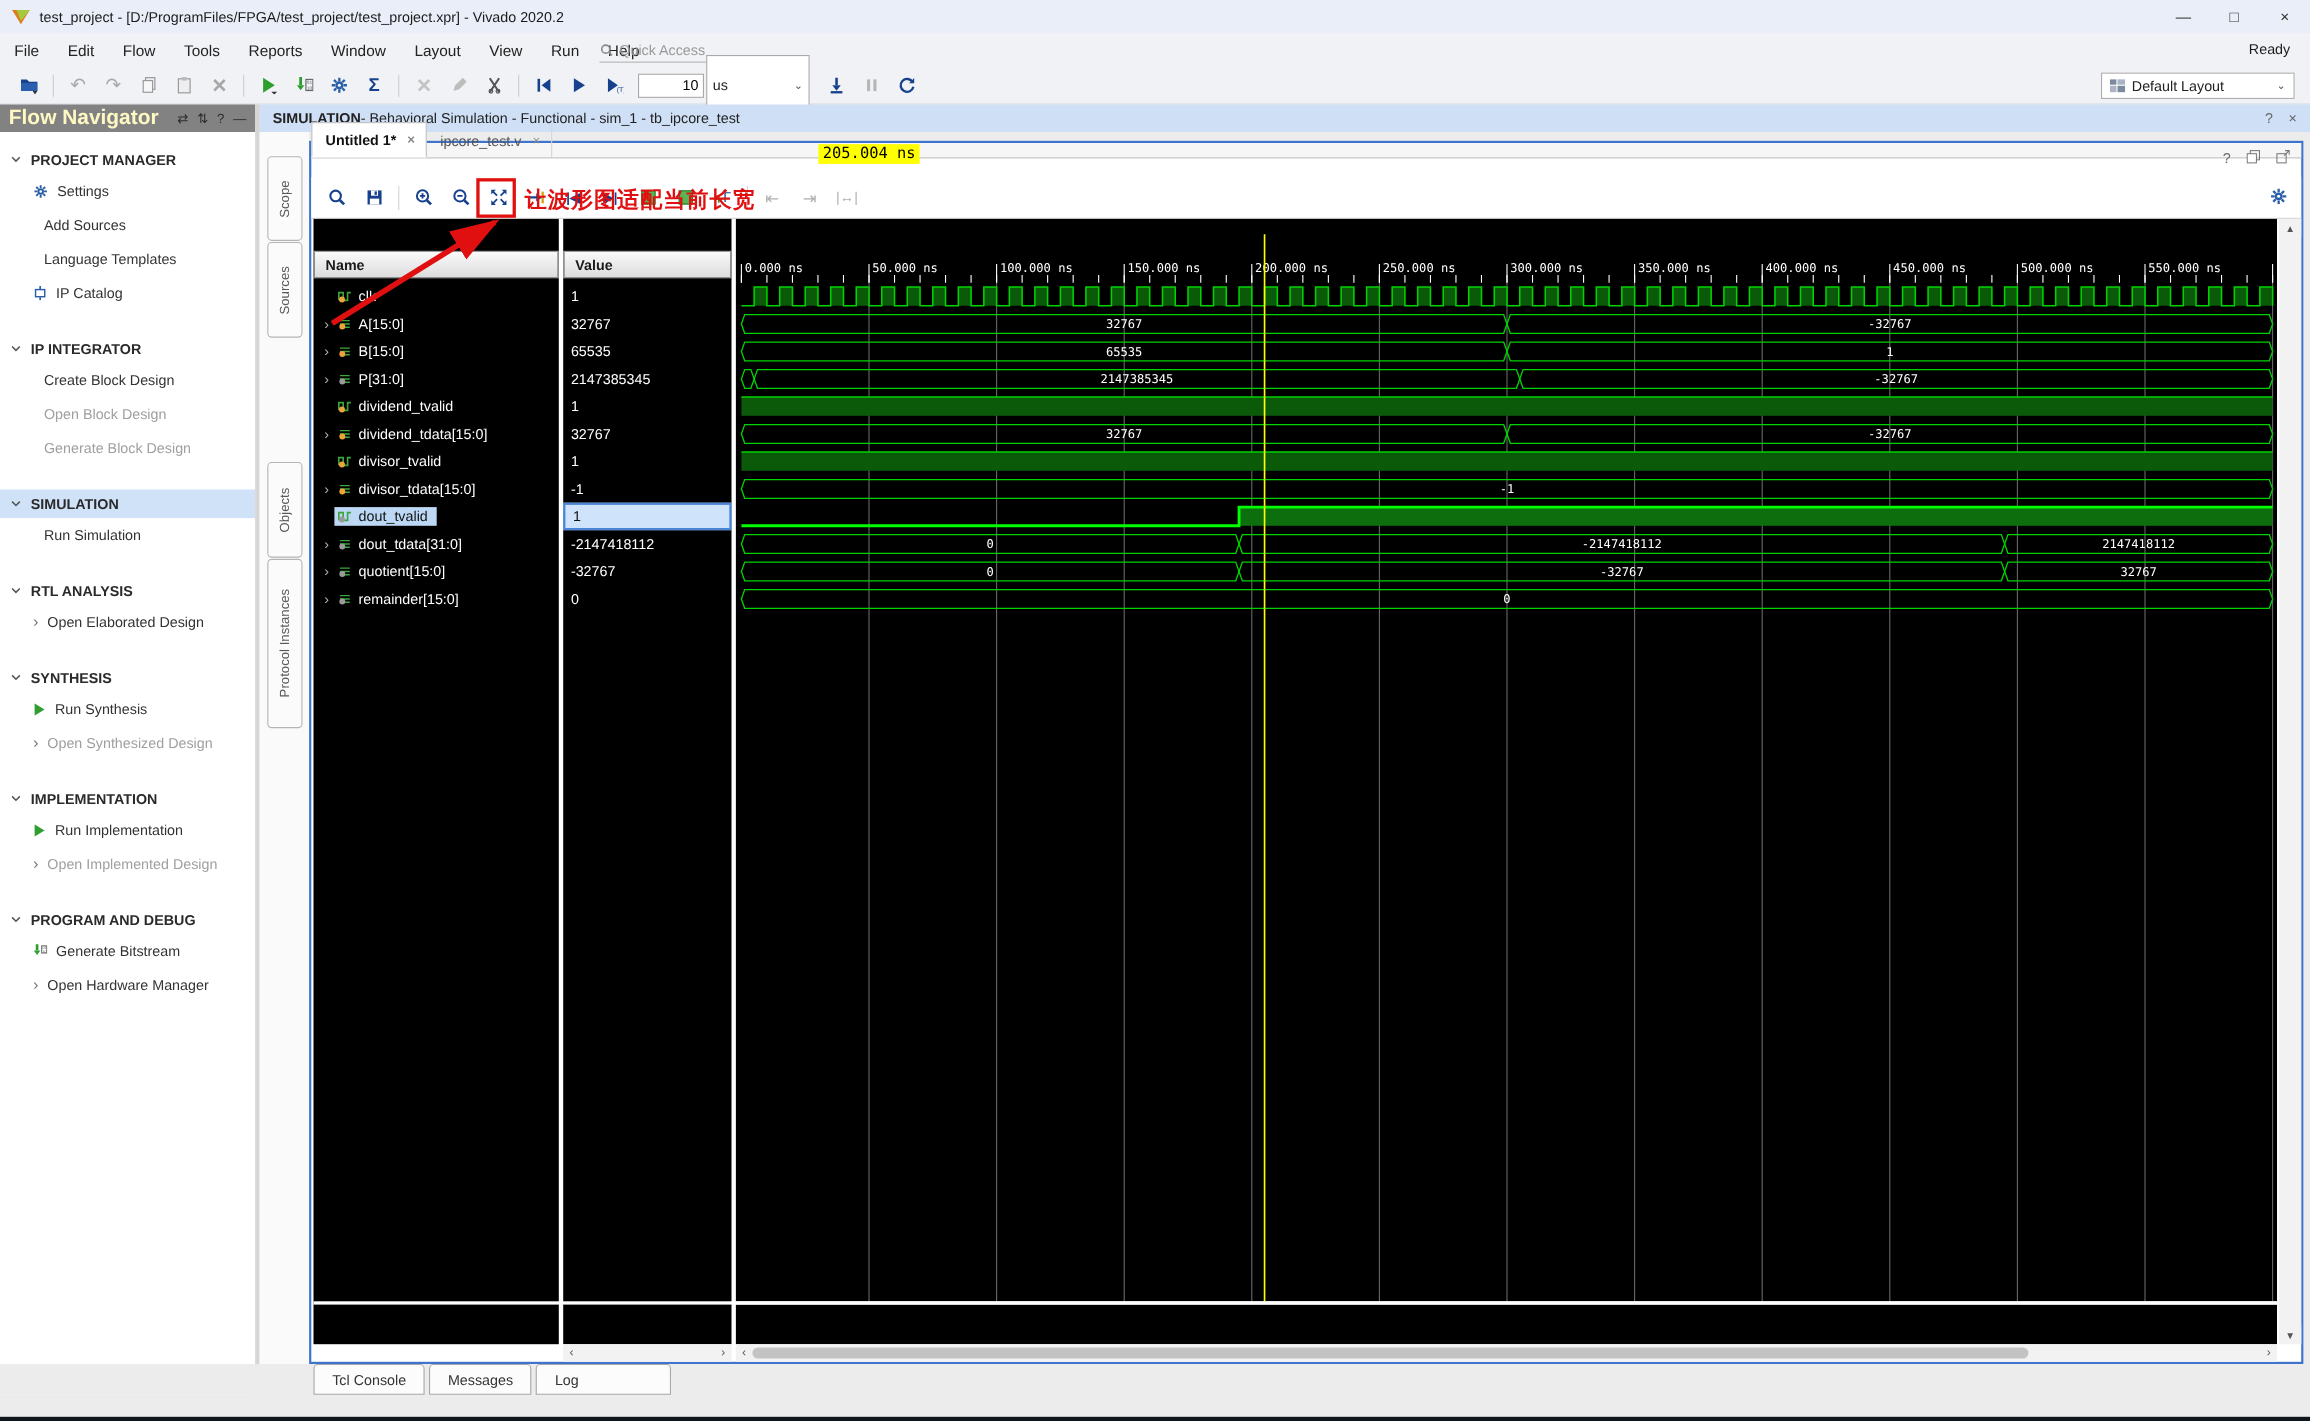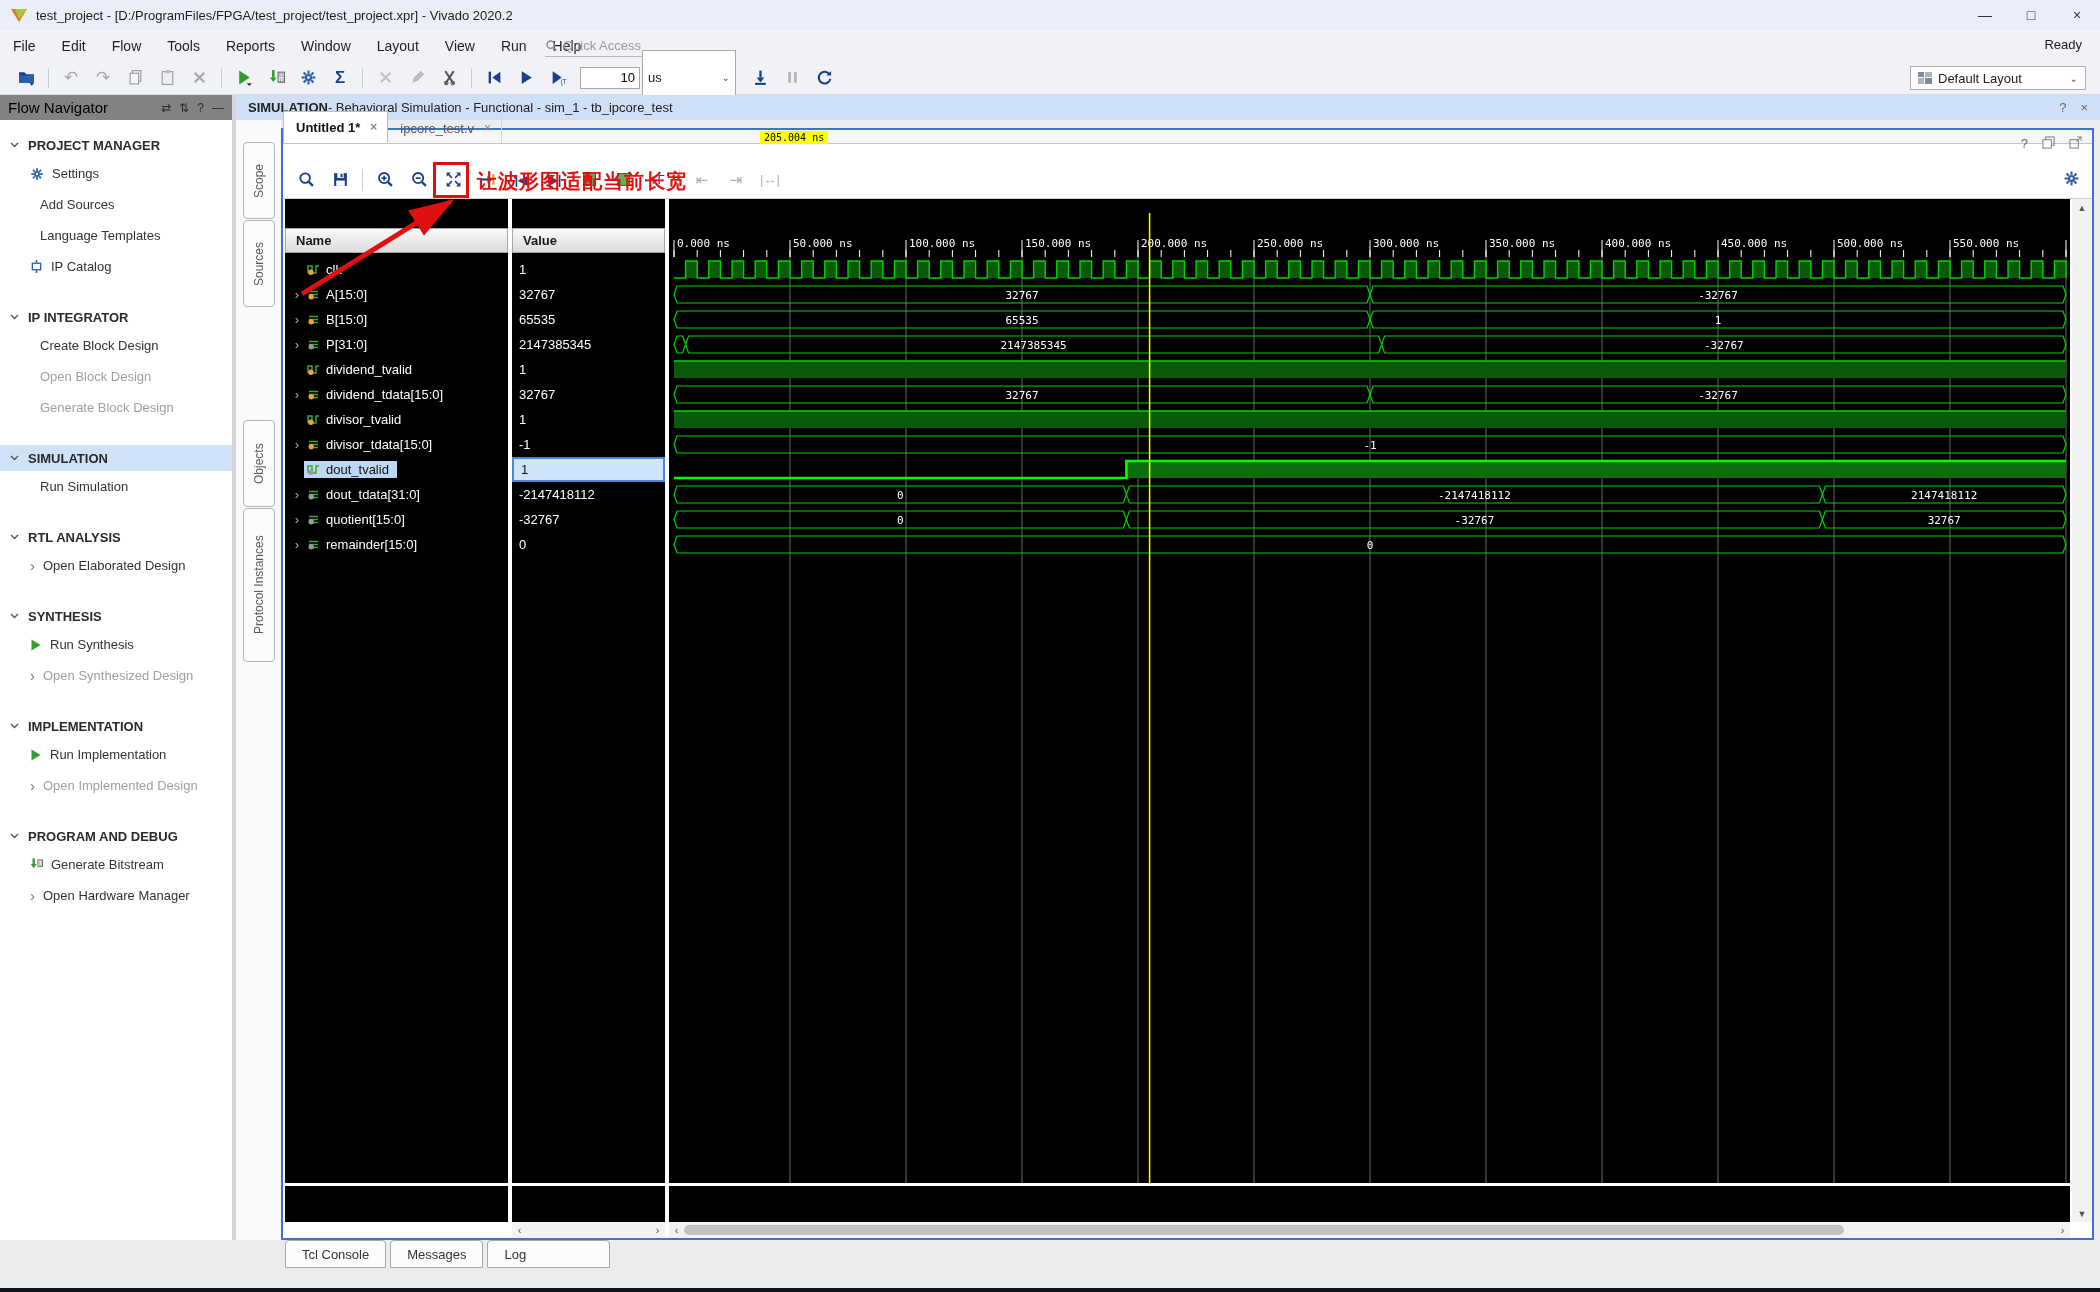--- a/index.html
+++ b/index.html
@@ -27,21 +27,21 @@
               font-size:13px;padding:0 4px;margin:0 2px 0 6px;font-family:"Liberation Sans",sans-serif;}
   .unit-select{width:82px;height:22px;border:1px solid #a9a9a9;background:#fff;display:inline-flex;
                align-items:center;justify-content:space-between;padding:16px 5px;margin-right:8px;}
   .caret{font-size:10px;color:#555;}
   .layout-select{position:absolute;right:14px;top:5px;width:176px;height:24px;border:1px solid #aeaeae;
                  background:#fff;display:flex;align-items:center;gap:6px;padding:0 7px;box-sizing:border-box;}
   .layout-select .lbl{flex:1;font-size:13px;}
   
   .flownav-header{position:absolute;left:0;top:95px;width:232px;height:25px;background:#828282;
                   display:flex;align-items:center;padding:0 8px;box-sizing:border-box;}
-  .flownav-header .t{font-weight:normal;font-size:15px;color:#000000;flex:1;}
+  .flownav-header .t{font-weight:bold;font-size:19px;color:#fef9c3;flex:1;}
   .flownav-header .ic{color:#2b2b2b;font-size:12px;margin-left:8px;}
   .contextbar{position:absolute;left:236px;top:95px;width:1864px;height:25px;background:#cfe0f6;
               display:flex;align-items:center;padding:0 12px;box-sizing:border-box;font-size:13px;}
   .contextbar .ic{margin-left:14px;color:#666;font-size:13px;}
   .contextbar .sp{flex:1;}
   .flownav-body{position:absolute;left:0;top:120px;width:232px;height:1148px;background:#ffffff;
                 overflow:hidden;padding-top:12px;box-sizing:border-box;}
   .fn-section{margin-bottom:22px;}
   .fn-head{height:26px;display:flex;align-items:center;font-weight:bold;font-size:13px;color:#2a2a2a;
            padding-left:10px;gap:9px;}
@@ -79,22 +79,22 @@
               font-weight:bold;color:#1a1a1a;display:flex;align-items:center;padding-left:10px;}
   .sig-row{position:absolute;left:0;width:223px;height:25px;display:flex;align-items:center;color:#fff;
            font-size:13px;}
   .sig-row .chev{width:14px;margin-left:5px;color:#b0b0b0;font-size:13px;text-align:center;}
   .sig-row .noch{width:14px;margin-left:5px;}
   .sig-row .inner{display:flex;align-items:center;gap:6px;padding:1px 8px 1px 3px;}
   .sig-row .inner.sel{background:#bdd8f4;color:#111;}
   .val-row{position:absolute;left:0;width:153px;height:25px;line-height:25px;color:#fff;
            padding-left:7px;box-sizing:border-box;font-size:13px;}
   .val-row.sel{background:#cfe3fa;color:#111;border:2px solid #4a86d8;line-height:21px;}
-  .cursor-label{position:absolute;left:477px;top:1px;background:#ffff00;color:#000;
-                font-family:"DejaVu Sans Mono",monospace;font-size:10px;padding:1px 4px;}
+  .cursor-label{position:absolute;left:461px;top:1px;background:#ffff00;color:#000;
+                font-family:"DejaVu Sans Mono",monospace;font-size:14px;padding:1px 4px;}
   .white-sep{position:absolute;left:2px;top:1053px;width:1785px;height:3px;background:#fff;}
   
   .vscroll{position:absolute;left:1789px;top:69px;width:20px;height:1023px;background:#f2f2f2;}
   .varrow{position:absolute;left:0;width:20px;height:17px;background:#f2f2f2;color:#555;font-size:9px;
           display:flex;align-items:center;justify-content:center;}
   .hscroll{position:absolute;top:1092px;height:16px;background:#f2f2f2;display:flex;align-items:center;}
   .hs-ar{width:15px;text-align:center;color:#555;font-size:11px;}
   .hs-thumb{height:10px;background:#c3c3c3;border-radius:5px;}
   
   .red-box{position:absolute;left:150px;top:32px;width:36px;height:36px;border:3px solid #e01010;

